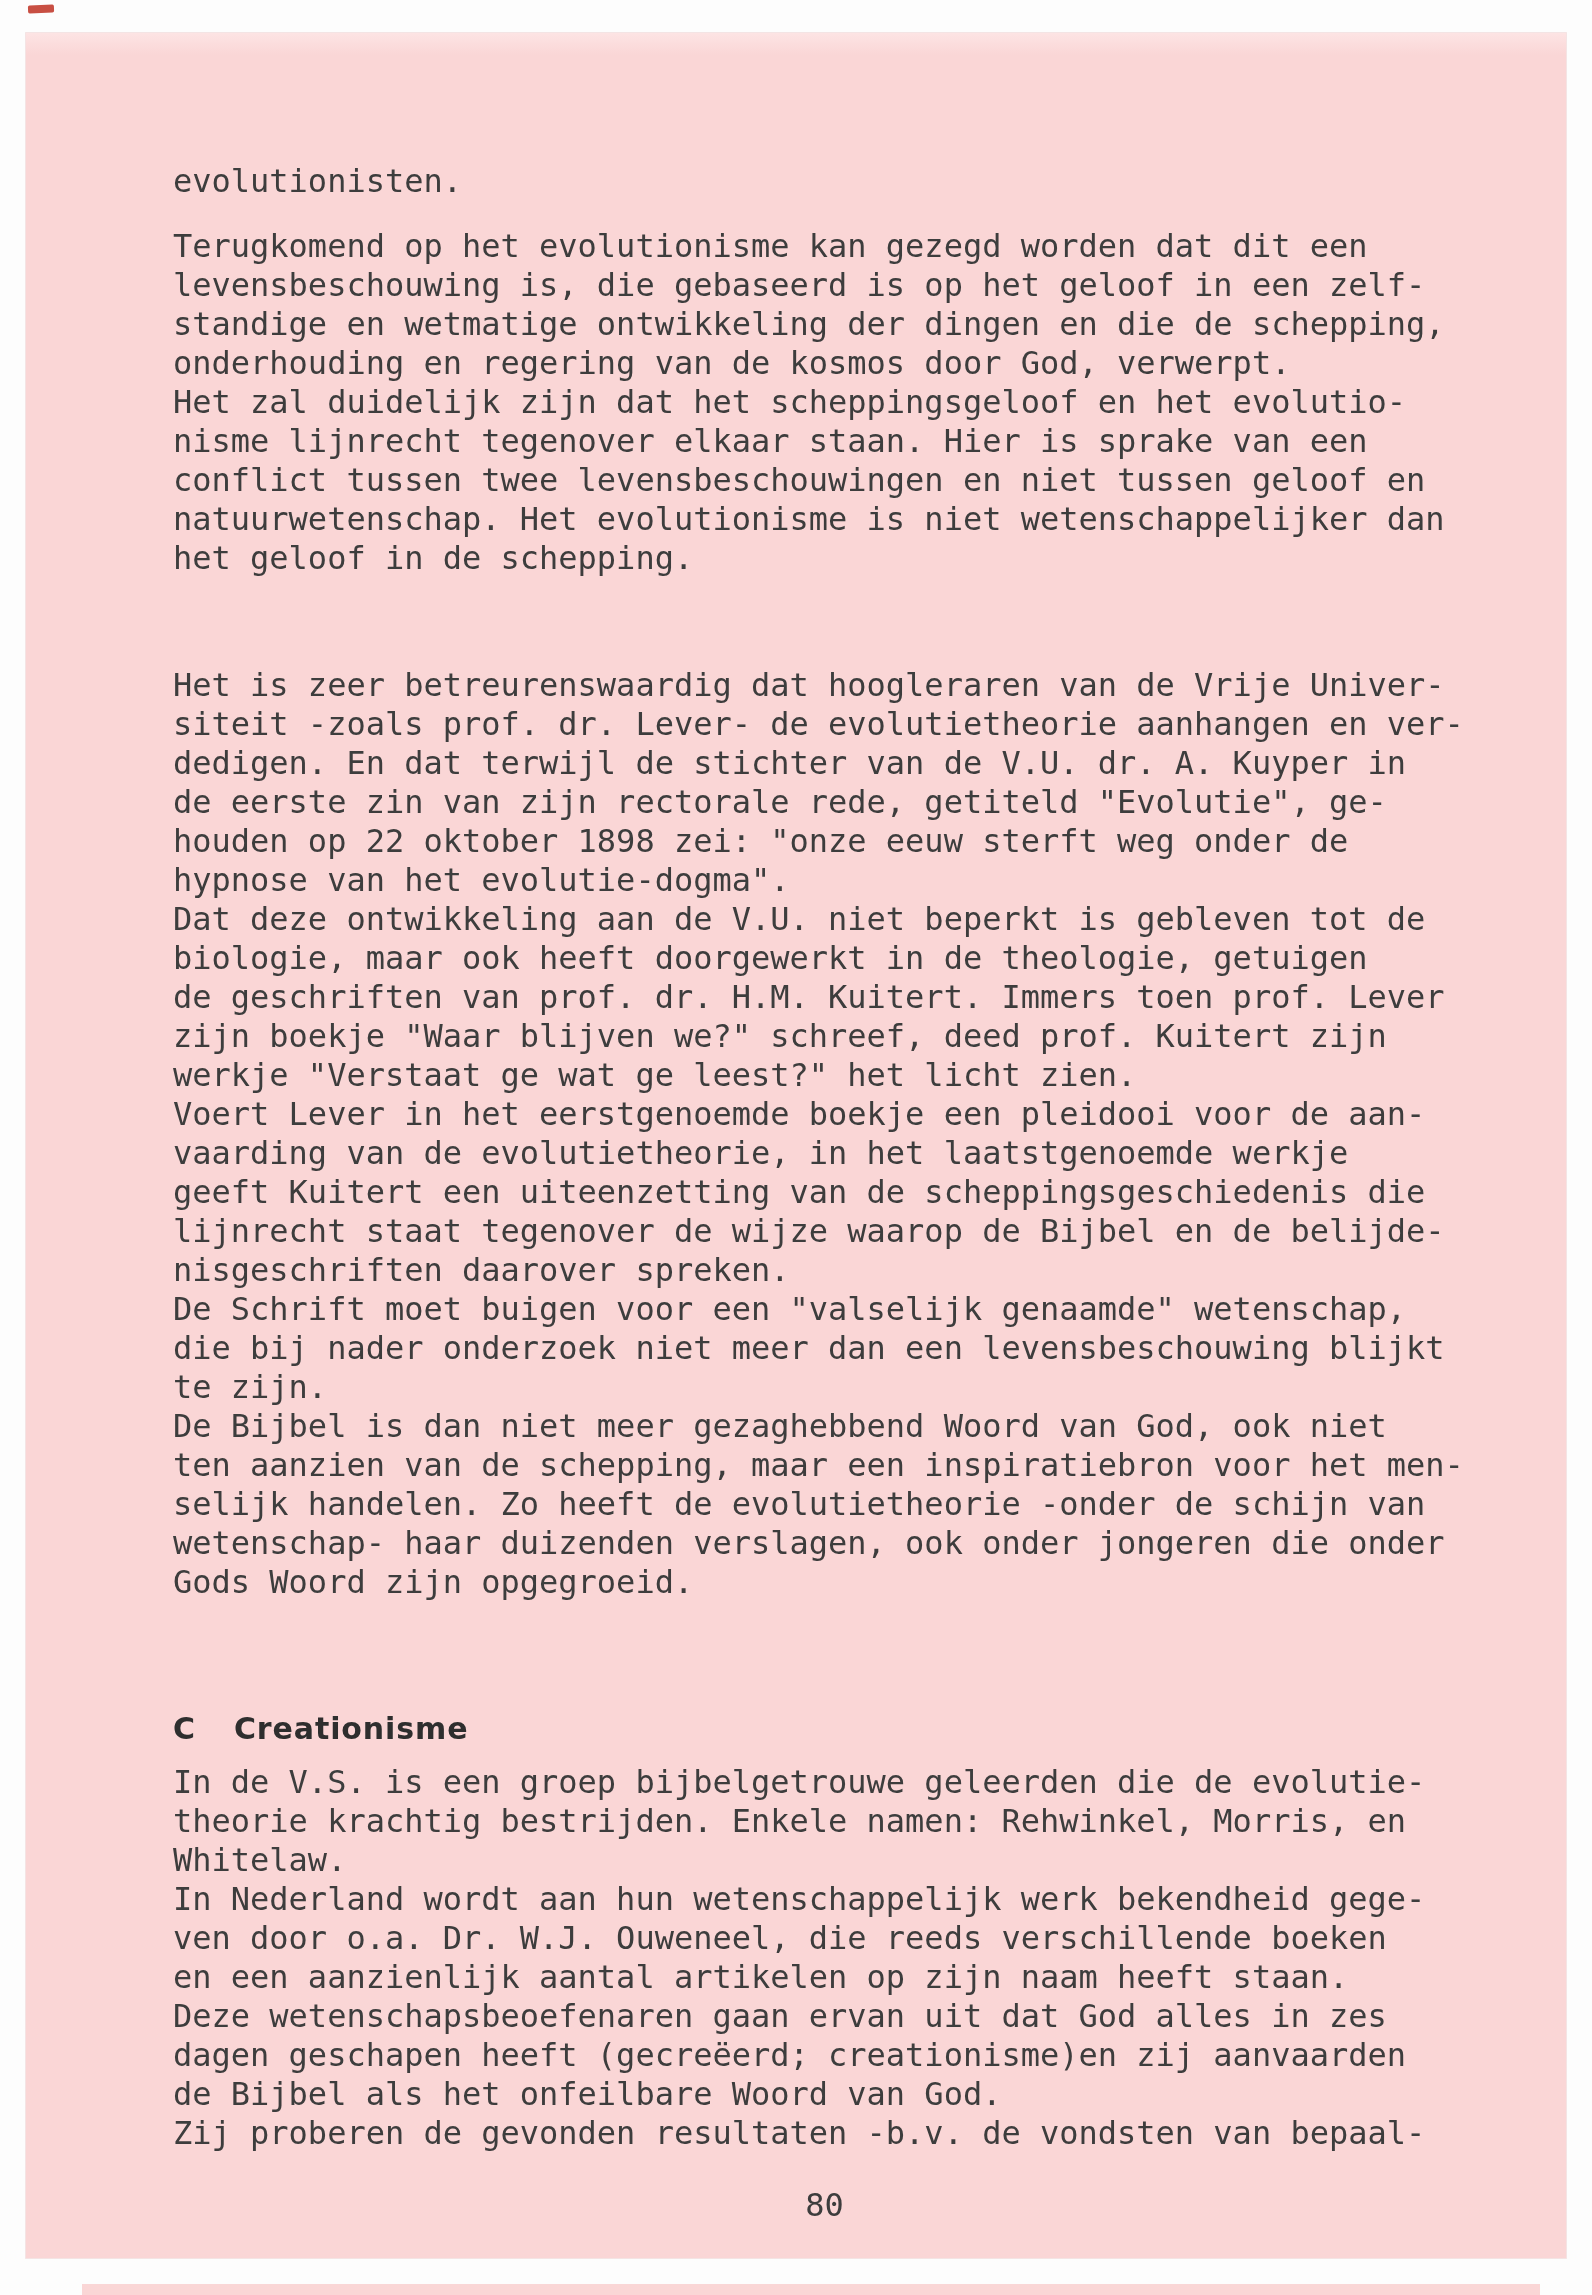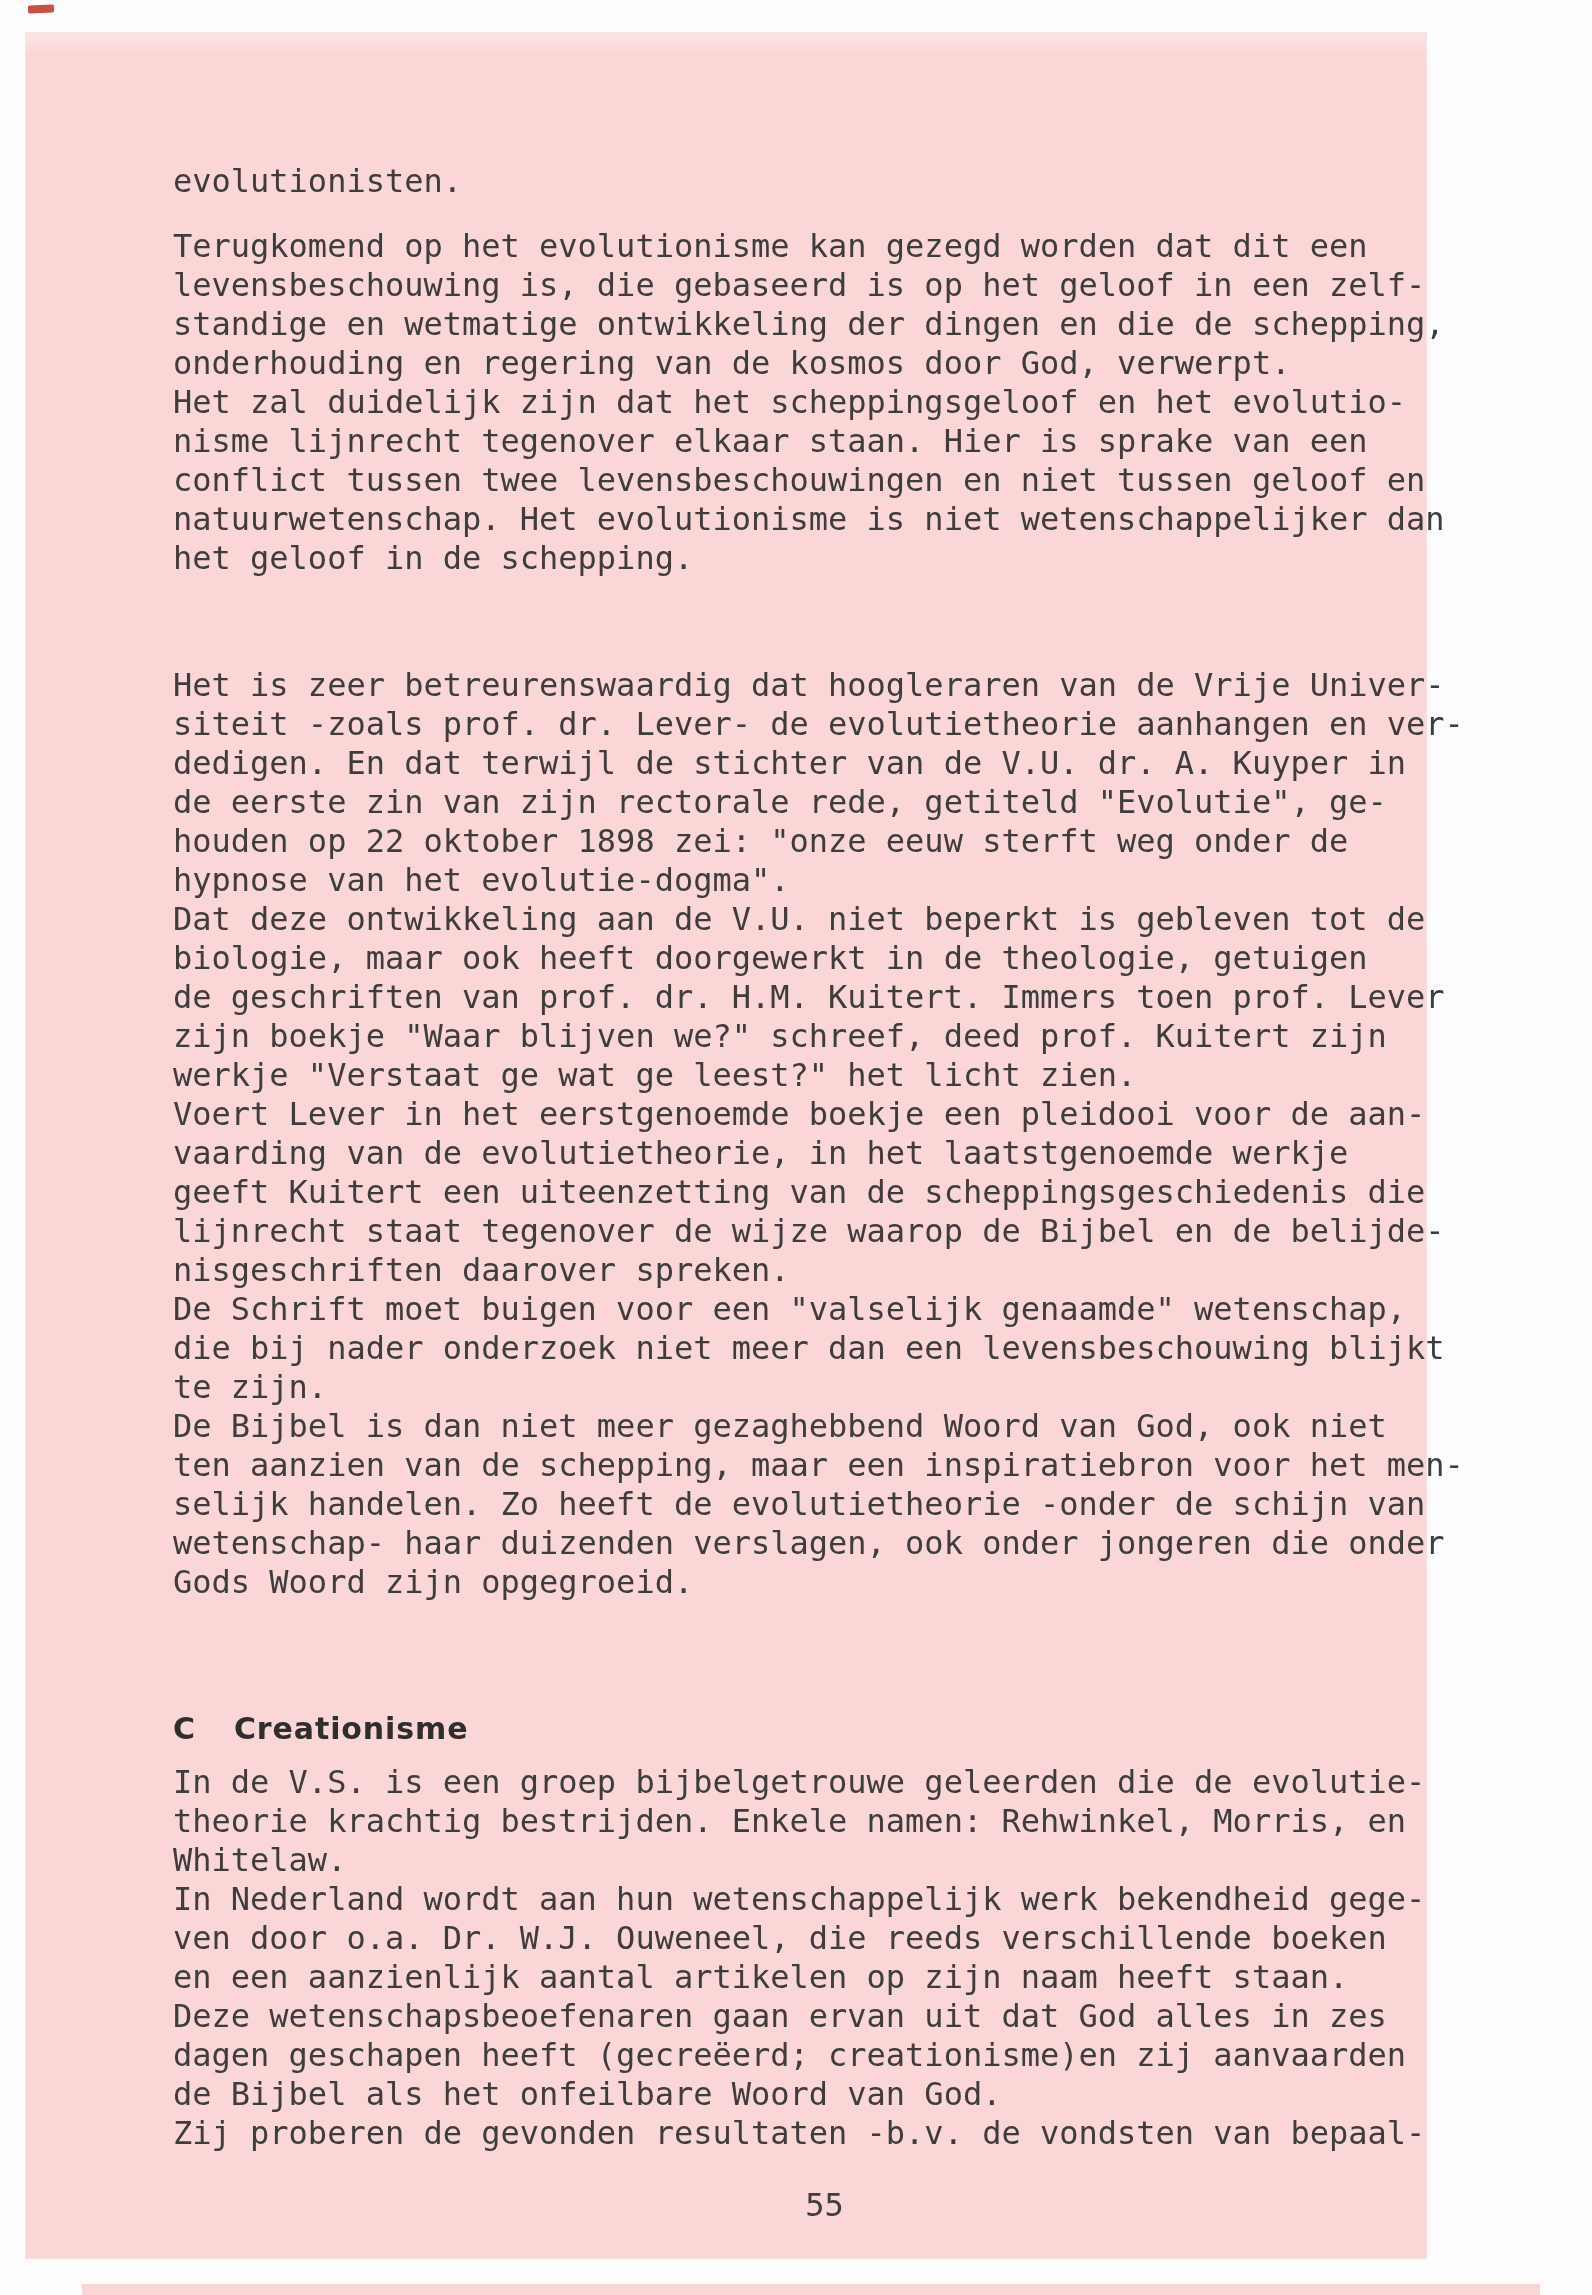--- a/index.html
+++ b/index.html
@@ -21,21 +21,21 @@
     width: 26px;
     height: 7.8px;
     background: var(--mark, #c84f43);
     transform: rotate(-2deg);
     border-radius: 1.7px;
   }
   .page {
     position: absolute;
     left: 26px;
     top: 33px;
-    width: 1400px;
+    width: 1540px;
     height: 2225px;
     background: var(--paper, #fad6d6);
     box-shadow: 0 0 0 0.9px #f3e2e2;
   }
   .page::before {
     
     content: "";
     position: absolute;
     left: 0; top: 0; right: 0;
     height: 22.4px;
@@ -142,19 +142,19 @@
 theorie krachtig bestrijden. Enkele namen: Rehwinkel, Morris, en
 Whitelaw.
 In Nederland wordt aan hun wetenschappelijk werk bekendheid gege-
 ven door o.a. Dr. W.J. Ouweneel, die reeds verschillende boeken
 en een aanzienlijk aantal artikelen op zijn naam heeft staan.
 Deze wetenschapsbeoefenaren gaan ervan uit dat God alles in zes
 dagen geschapen heeft (gecreëerd; creationisme)en zij aanvaarden
 de Bijbel als het onfeilbare Woord van God.
 Zij proberen de gevonden resultaten -b.v. de vondsten van bepaal-</p>
 
-    <div class="page-number">55</div>
+    <div class="page-number">80</div>
 
   </div>
 </div>
 
 <div class="bottom-strip"></div>
 
 
 </body></html>

